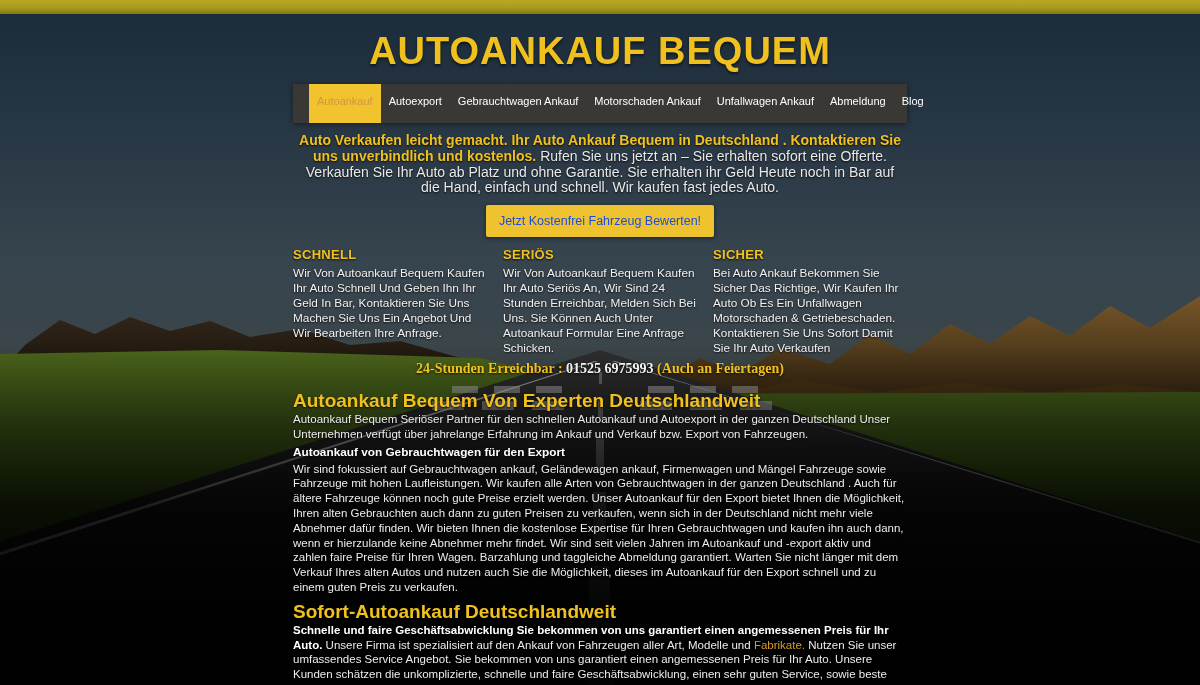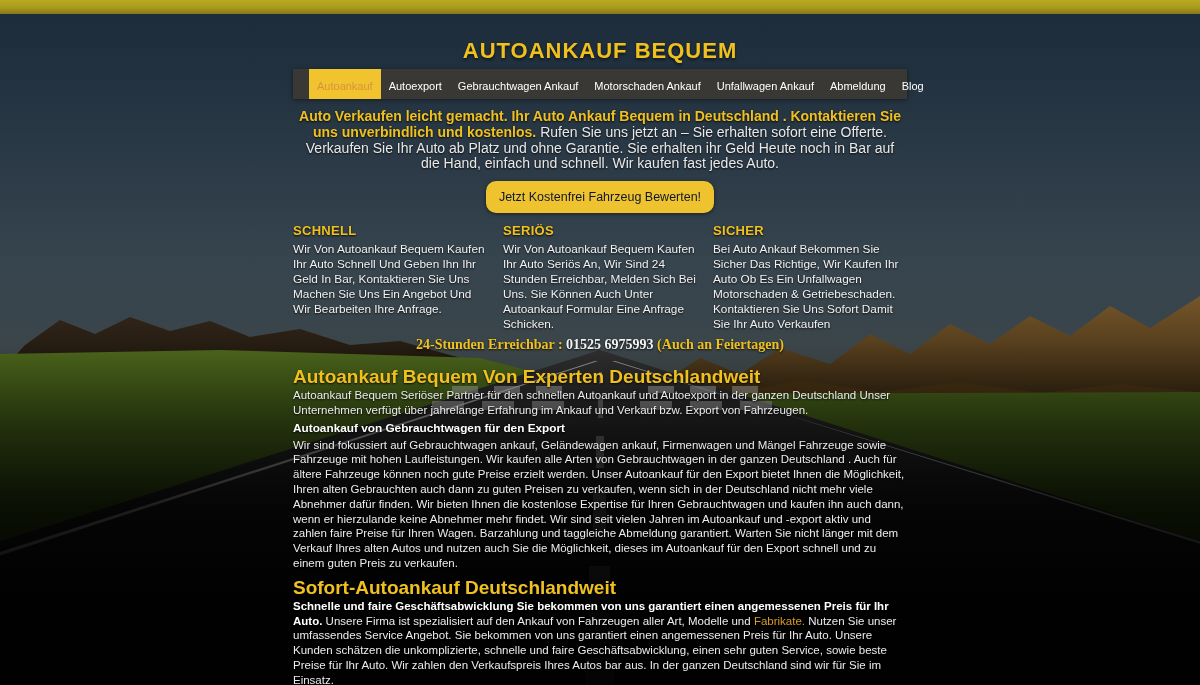--- a/index.html
+++ b/index.html
@@ -35,41 +35,41 @@
   }
   .top-accent{
     position:absolute;top:0;left:0;width:100%;height:14px;z-index:6;
     background:linear-gradient(180deg,#b9a922 0%,var(--top-bar) 55%,#857717 100%);
   }
   
   .content{position:relative;z-index:4;width:614px;margin:0 auto;padding-top:34px;
     text-shadow:0 1px 2px rgba(0,0,0,0.85);}
   h1.site-title{
     margin:0;text-align:center;color:var(--accent-yellow);
-    font-size:22px;line-height:34px;font-weight:bold;letter-spacing:1px;
+    font-size:38px;line-height:34px;font-weight:bold;letter-spacing:1px;
     text-shadow:0 2px 3px rgba(0,0,0,0.55);
   }
   nav.main-nav{
-    margin-top:1px;height:30px;background:var(--nav-bg);
+    margin-top:16px;height:39px;background:var(--nav-bg);
     display:flex;align-items:stretch;padding-left:16px;
     box-shadow:0 1px 5px rgba(0,0,0,0.45);text-shadow:none;
   }
   nav.main-nav a{
     display:block;color:#fff;font-size:11px;line-height:35px;
     padding:0 8px;text-decoration:none;white-space:nowrap;cursor:pointer;
   }
   nav.main-nav a.active{background:var(--nav-active-bg);color:var(--nav-active-text);}
   .intro{
     margin:10px 4px 0;text-align:center;
     font-size:14px;line-height:15.8px;color:var(--body-text);
   }
   .intro .hl{color:var(--accent-yellow);font-weight:bold;}
   .cta-row{text-align:center;margin-top:9px;}
   .cta-button{
-    background:var(--button-bg);color:#0f172a;border:0;border-radius:10px;
+    background:var(--button-bg);color:#1d4ed8;border:0;border-radius:2px;
     font-family:inherit;font-size:12.5px;padding:9px 13px;cursor:pointer;
     box-shadow:0 1px 4px rgba(0,0,0,0.5);
   }
   .features{
     display:grid;grid-template-columns:1fr 1fr 1fr;column-gap:16px;
     margin-top:10px;text-align:left;
   }
   .feature h3{
     margin:0 0 3px;color:var(--accent-yellow);
     font-size:13px;line-height:16px;font-weight:bold;letter-spacing:.3px;

